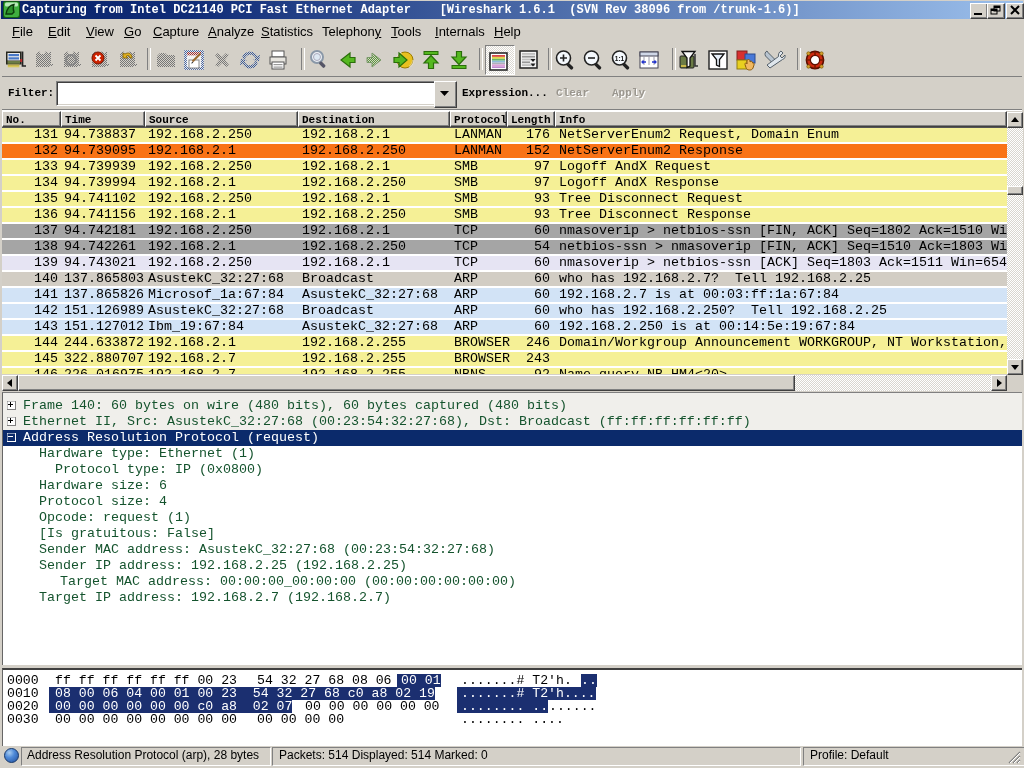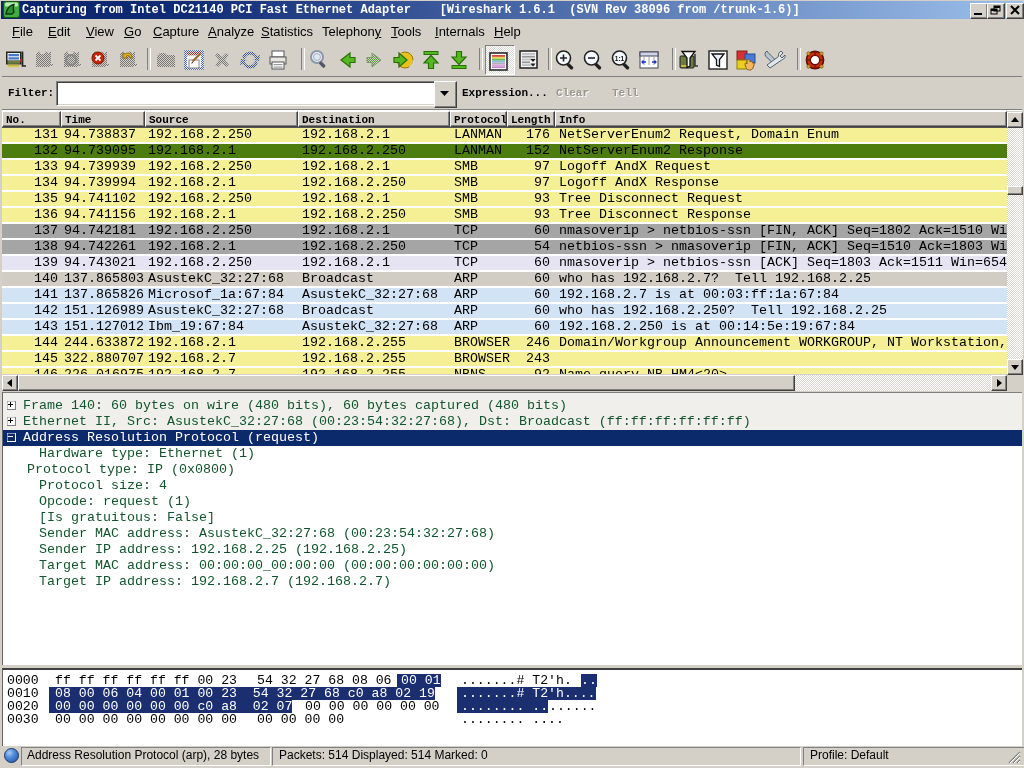--- a/index.html
+++ b/index.html
@@ -308,41 +308,41 @@
     <circle cx="18.5" cy="18.5" r="1.7" fill="#d8a030" stroke="#7a5a00" stroke-width="0.7"></circle>
   </svg>
 <div id="filterbar" class="abs"></div>
 <div id="flabel" class="abs">Filter:</div>
 <div id="finput" class="abs"></div>
 <div id="fdrop" class="abs"><svg width="19" height="23">
       <path d="M5 9 h9 l-4.5 5 z" fill="#000"></path>
     </svg></div>
 <div class="fbtnlbl abs" style="left:462px">Expression...</div>
 <div class="fbtnlbl abs dis" style="left:556px">Clear</div>
-<div class="fbtnlbl abs dis" style="left:612px">Tell</div>
+<div class="fbtnlbl abs dis" style="left:612px">Apply</div>
 <div id="hdr" class="abs">
 <div class="hcell" style="left:0px;width:59px">No.</div>
 <div class="hcell" style="left:59px;width:84px">Time</div>
 <div class="hcell" style="left:143px;width:153px">Source</div>
 <div class="hcell" style="left:296px;width:152px">Destination</div>
 <div class="hcell" style="left:448px;width:57px">Protocol</div>
 <div class="hcell" style="left:505px;width:48px">Length</div>
 <div class="hcell" style="left:553px;width:452px">Info</div>
 </div>
 <div id="plist" class="abs">
 <div class="prow" style="background:#f5f096">
       <span class="c0">131</span>
       <span class="c1">94.738837</span>
       <span class="c2">192.168.2.250</span>
       <span class="c3">192.168.2.1</span>
       <span class="c4">LANMAN</span>
       <span class="c5">176</span>
       <span class="c6">NetServerEnum2 Request, Domain Enum</span>
     </div>
-<div class="prow" style="background:#4d7c0f">
+<div class="prow" style="background:#f97316">
       <span class="c0">132</span>
       <span class="c1">94.739095</span>
       <span class="c2">192.168.2.1</span>
       <span class="c3">192.168.2.250</span>
       <span class="c4">LANMAN</span>
       <span class="c5">152</span>
       <span class="c6">NetServerEnum2 Response</span>
     </div>
 <div class="prow" style="background:#f5f096">
       <span class="c0">133</span>
@@ -499,27 +499,28 @@
           <rect x="0" y="0" width="8.5" height="8.5" fill="#fff" stroke="#808080"></rect>
           <rect x="1" y="3" width="5" height="1" fill="#000"></rect>
           <rect x="3" y="1" width="1" height="5" fill="#000"></rect>
         </svg><span style="padding-left:20px">Ethernet II, Src: AsustekC_32:27:68 (00:23:54:32:27:68), Dst: Broadcast (ff:ff:ff:ff:ff:ff)</span></div>
     </div>
 <div class="dline dsel"><svg style="position:absolute;left:4px;top:3px" width="9" height="9">
         <rect x="0" y="0" width="8.5" height="8.5" fill="transparent" stroke="#fff"></rect>
         <rect x="1" y="3" width="5" height="1" fill="#fff"></rect>
       </svg><span style="padding-left:20px">Address Resolution Protocol (request)</span></div>
 <div class="dline"><span style="padding-left:36px">Hardware type: Ethernet (1)</span></div>
-<div class="dline"><span style="padding-left:24px">Protocol type: IP (0x0800)</span></div>
+<div class="dline"><span style="padding-left:52px">Protocol type: IP (0x0800)</span></div>
+<div class="dline"><span style="padding-left:36px">Hardware size: 6</span></div>
 <div class="dline"><span style="padding-left:36px">Protocol size: 4</span></div>
 <div class="dline"><span style="padding-left:36px">Opcode: request (1)</span></div>
 <div class="dline"><span style="padding-left:36px">[Is gratuitous: False]</span></div>
 <div class="dline"><span style="padding-left:36px">Sender MAC address: AsustekC_32:27:68 (00:23:54:32:27:68)</span></div>
 <div class="dline"><span style="padding-left:36px">Sender IP address: 192.168.2.25 (192.168.2.25)</span></div>
-<div class="dline"><span style="padding-left:36px">Target MAC address: 00:00:00_00:00:00 (00:00:00:00:00:00)</span></div>
+<div class="dline"><span style="padding-left:57px">Target MAC address: 00:00:00_00:00:00 (00:00:00:00:00:00)</span></div>
 <div class="dline"><span style="padding-left:36px">Target IP address: 192.168.2.7 (192.168.2.7)</span></div>
 </div>
 <div id="hex" class="abs">
     <div style="height:4px"></div>
 <div class="hline">
       <span class="n" style="left:4px">0000</span>
       <span class="n" style="left:52px">ff ff ff ff ff ff 00 23</span>
       <span class="n" style="left:254px">54 32 27 68 08 06</span>
       <span class="hl" style="left:394px;padding-left:4px">00 01</span>
       <span class="n" style="left:458px">.......# T2'h.</span>

